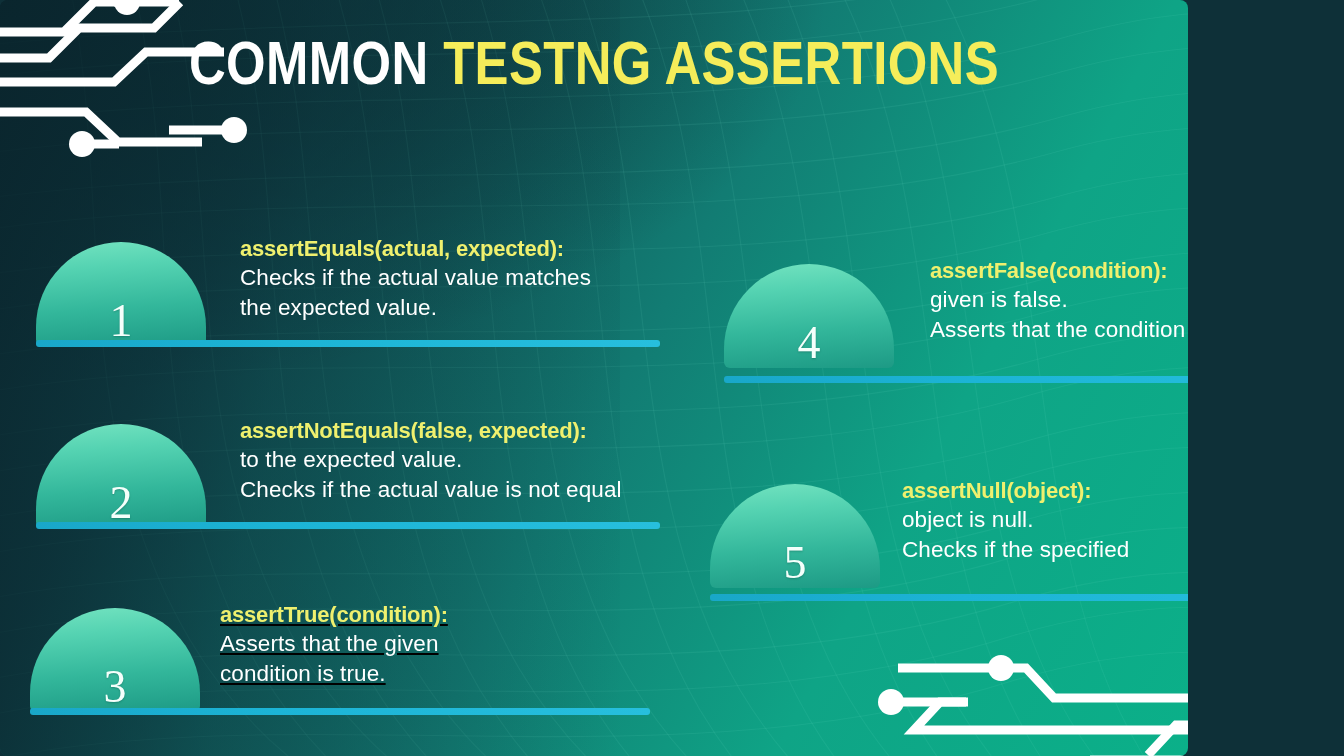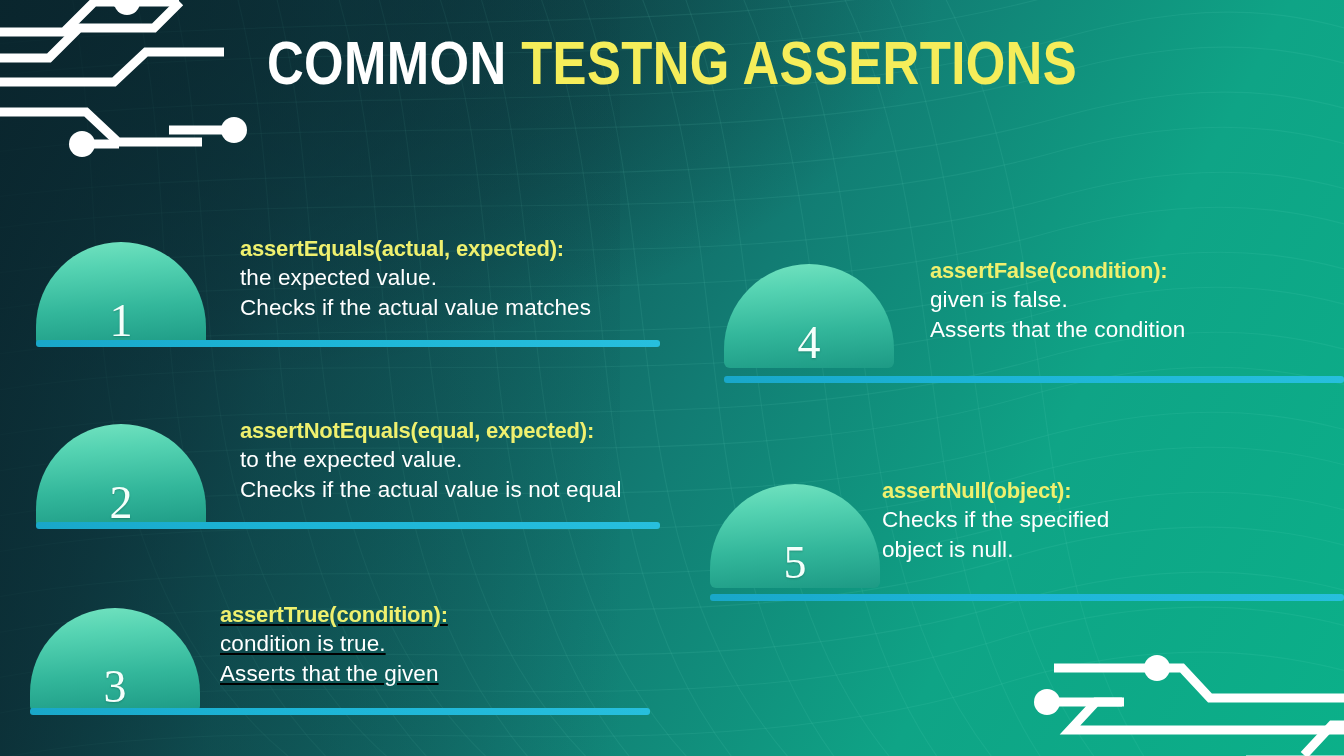--- a/index.html
+++ b/index.html
@@ -2,32 +2,33 @@
 <html><head>
 <meta charset="utf-8">
 <style>
   html, body {
     margin: 0;
     padding: 0;
     background: #0e3038;
   }
   #slide {
     position: relative;
-    width: 1344px;
+    width: 1188px;
     height: 756px;
     overflow: hidden;
     font-family: "Liberation Sans", sans-serif;
     background:
       radial-gradient(ellipse 120% 90% at 0% 0%, rgba(9,32,40,0.95) 0%, rgba(9,32,40,0.0) 58%),
       linear-gradient(118deg,
         #10333c 0%,
         #11454c 22%,
         #127c73 52%,
         #0fa486 74%,
         #0bb089 100%);
+    border-radius: 8px;
   }
 
   
   .bg-texture {
     position: absolute;
     inset: 0;
     pointer-events: none;
     opacity: 0.55;
   }
   .bg-fade-left {
@@ -210,48 +211,48 @@
     <span class="w">COMMON</span><span class="w">&nbsp;</span><span class="y">TESTNG ASSERTIONS</span>
   </div>
 
   <div class="item col-left" style="left:36px; top:236px; width:660px;">
     <div class="dome-wrap">
       <div class="dome"></div>
       <div class="dome-num">1</div>
     </div>
     <div class="item-text">
       <div class="item-head">assertEquals(actual, expected):</div>
+      <div class="item-body">Checks if the actual value matches</div>
       <div class="item-body">the expected value.</div>
-      <div class="item-body">Checks if the actual value matches</div>
     </div>
     <div class="rule" style="left:0px; top:104px; width:624px;"></div>
   </div>
 
   <div class="item col-left" style="left:36px; top:418px; width:660px;">
     <div class="dome-wrap">
       <div class="dome"></div>
       <div class="dome-num">2</div>
     </div>
     <div class="item-text">
-      <div class="item-head">assertNotEquals(equal, expected):</div>
+      <div class="item-head">assertNotEquals(false, expected):</div>
       <div class="item-body">to the expected value.</div>
       <div class="item-body">Checks if the actual value is not equal</div>
     </div>
     <div class="rule" style="left:0px; top:104px; width:624px;"></div>
   </div>
 
   <div class="item col-left" style="left:30px; top:602px; width:660px;">
     <div class="dome-wrap">
       <div class="dome"></div>
       <div class="dome-num">3</div>
     </div>
     <div class="item-text" style="left:190px;text-decoration:underline;">
       <div class="item-head">assertTrue(condition):</div>
+      <div class="item-body">Asserts that the given</div>
       <div class="item-body">condition is true.</div>
-      <div class="item-body">Asserts that the given</div>
     </div>
     <div class="rule" style="left:0px; top:106px; width:620px;"></div>
   </div>
 
   <div class="item col-right" style="left:724px; top:258px; width:620px;">
     <div class="dome-wrap">
       <div class="dome"></div>
       <div class="dome-num">4</div>
     </div>
     <div class="item-text">
@@ -260,21 +261,21 @@
       <div class="item-body">Asserts that the condition</div>
     </div>
     <div class="rule" style="left:0px; top:118px; width:620px;"></div>
   </div>
 
   <div class="item col-right" style="left:710px; top:478px; width:634px;">
     <div class="dome-wrap">
       <div class="dome"></div>
       <div class="dome-num">5</div>
     </div>
-    <div class="item-text" style="left:172px;">
+    <div class="item-text" style="left:192px;">
       <div class="item-head">assertNull(object):</div>
+      <div class="item-body">object is null.</div>
       <div class="item-body">Checks if the specified</div>
-      <div class="item-body">object is null.</div>
     </div>
     <div class="rule" style="left:0px; top:116px; width:634px;"></div>
   </div>
 
 </div>
 
 </body></html>

